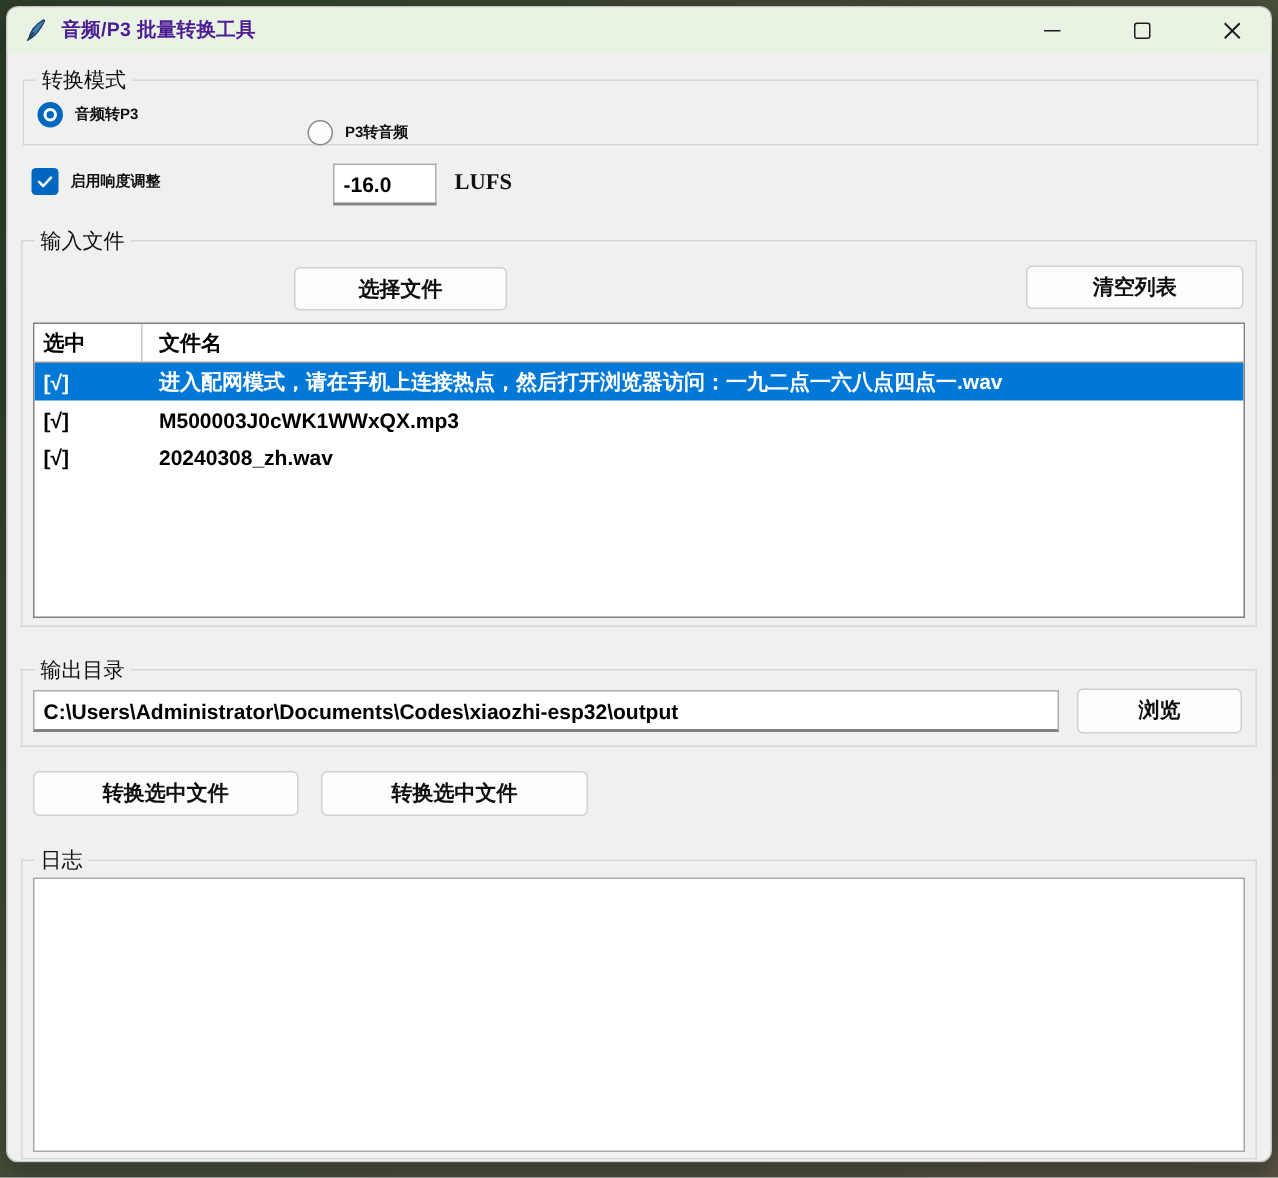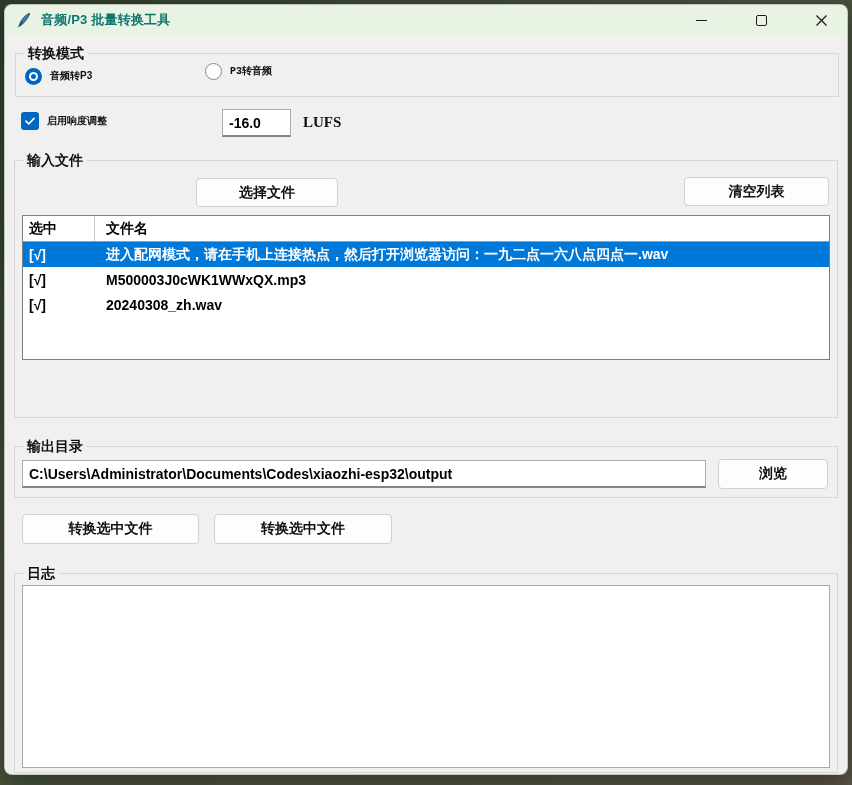--- a/index.html
+++ b/index.html
@@ -16,36 +16,36 @@
     position:absolute; left:4px; top:4px; width:844px; height:771px;
     background:#f0f0ee; border-radius:8px; border:1px solid rgba(0,0,0,.18);
     box-shadow:0 6px 22px rgba(0,0,0,.35);
   }
   .titlebar {
     position:absolute; left:0; top:0; width:100%; height:30px;
     background:#e9f3e4; border-radius:7px 7px 0 0;
     display:flex; align-items:center;
   }
   .app-icon { margin-left:11px; width:16px; height:16px; flex:0 0 auto; }
-  .title-text { margin-left:9px; font-size:13px; font-weight:600; color:#0f766e; letter-spacing:.2px; }
+  .title-text { margin-left:9px; font-size:13px; font-weight:600; color:#4c1d95; letter-spacing:.2px; }
   .tb-btn {
     position:absolute; top:0; width:34px; height:30px;
     display:flex; align-items:center; justify-content:center; cursor:default;
   }
   .tb-btn.min { left:679px; }
   .tb-btn.max { left:739px; }
   .tb-btn.close { left:799px; }
   .glyph-min { width:11px; height:0; border-top:1.4px solid #1c1c1c; }
   .glyph-max { width:11px; height:11px; border:1.4px solid #1c1c1c; border-radius:2px; }
 
   
   .group { position:absolute; border:1px solid #d7d7d5; }
   .group-label {
     position:absolute; top:-10px; left:8px; background:#f0f0ee; padding:0 4px;
-    font-size:14px; font-weight:700; color:#101010; line-height:19px; white-space:nowrap;
+    font-size:14px; font-weight:400; color:#101010; line-height:19px; white-space:nowrap;
   }
 
   
   .ctl-label { font-size:10px; font-weight:700; color:#101010; white-space:nowrap; }
 
   .radio-row { position:absolute; display:flex; align-items:center; gap:8px; height:20px; }
   .radio-on { width:17px; height:17px; border-radius:50%; background:#0067c0; display:flex; align-items:center; justify-content:center; }
   .radio-on .gap { width:9px; height:9px; border-radius:50%; background:#ffffff; display:flex; align-items:center; justify-content:center; }
   .radio-on .dot { width:5px; height:5px; border-radius:50%; background:#0067c0; }
   .radio-off { width:17px; height:17px; border-radius:50%; background:#fdfdfd; border:1.5px solid #898989; }
@@ -59,21 +59,21 @@
   }
 
   .btn {
     position:absolute; background:#fdfdfd; border:1px solid #d0d0ce; border-radius:4px;
     font-family:inherit; font-size:14px; font-weight:700; color:#101010;
     display:flex; align-items:center; justify-content:center; cursor:default;
   }
 
   
   .table {
-    position:absolute; left:22px; top:215px; width:808px; height:145px;
+    position:absolute; left:22px; top:215px; width:808px; height:197px;
     background:#ffffff; border:1px solid #7f7f7f; overflow:hidden;
   }
   .t-head { display:flex; height:26px; border-bottom:1px solid #9d9d9d; background:#ffffff; }
   .t-head .c1 { width:72px; border-right:1px solid #c9c9c9; display:flex; align-items:center; padding-left:6px; }
   .t-head .c2 { flex:1; display:flex; align-items:center; padding-left:11px; }
   .t-head span { font-size:14px; font-weight:700; color:#000; }
   .t-row { display:flex; height:25px; align-items:center; font-size:14px; font-weight:700; color:#000; }
   .t-row .c1 { width:72px; padding-left:6px; }
   .t-row .c2 { flex:1; padding-left:11px; white-space:nowrap; overflow:hidden; }
   .t-row.sel { background:#0078d7; color:#ffffff; }
@@ -113,21 +113,21 @@
       <div class="group-label">转换模式</div>
     </div>
     <div class="radio-row" style="left:20px; top:61px;">
       <div class="radio-on">
           <div class="gap">
             <div class="dot"></div>
           </div>
         </div>
       <div class="ctl-label">音频转P3</div>
     </div>
-    <div class="radio-row" style="left:200px; top:56px;font-family:Liberation Mono, monospace;">
+    <div class="radio-row" style="left:200px; top:73px;">
       <div class="radio-off"></div>
       <div class="ctl-label">P3转音频</div>
     </div>
 
     <div class="check-row" style="left:16px; top:106px;">
       <div class="checkbox-on">
         <svg width="12" height="12" viewBox="0 0 12 12">
             <path d="M2 6.2 L4.8 9 L10 3.4" stroke="#ffffff" stroke-width="1.7" fill="none" stroke-linecap="round" stroke-linejoin="round"></path>
           </svg>
       </div>

